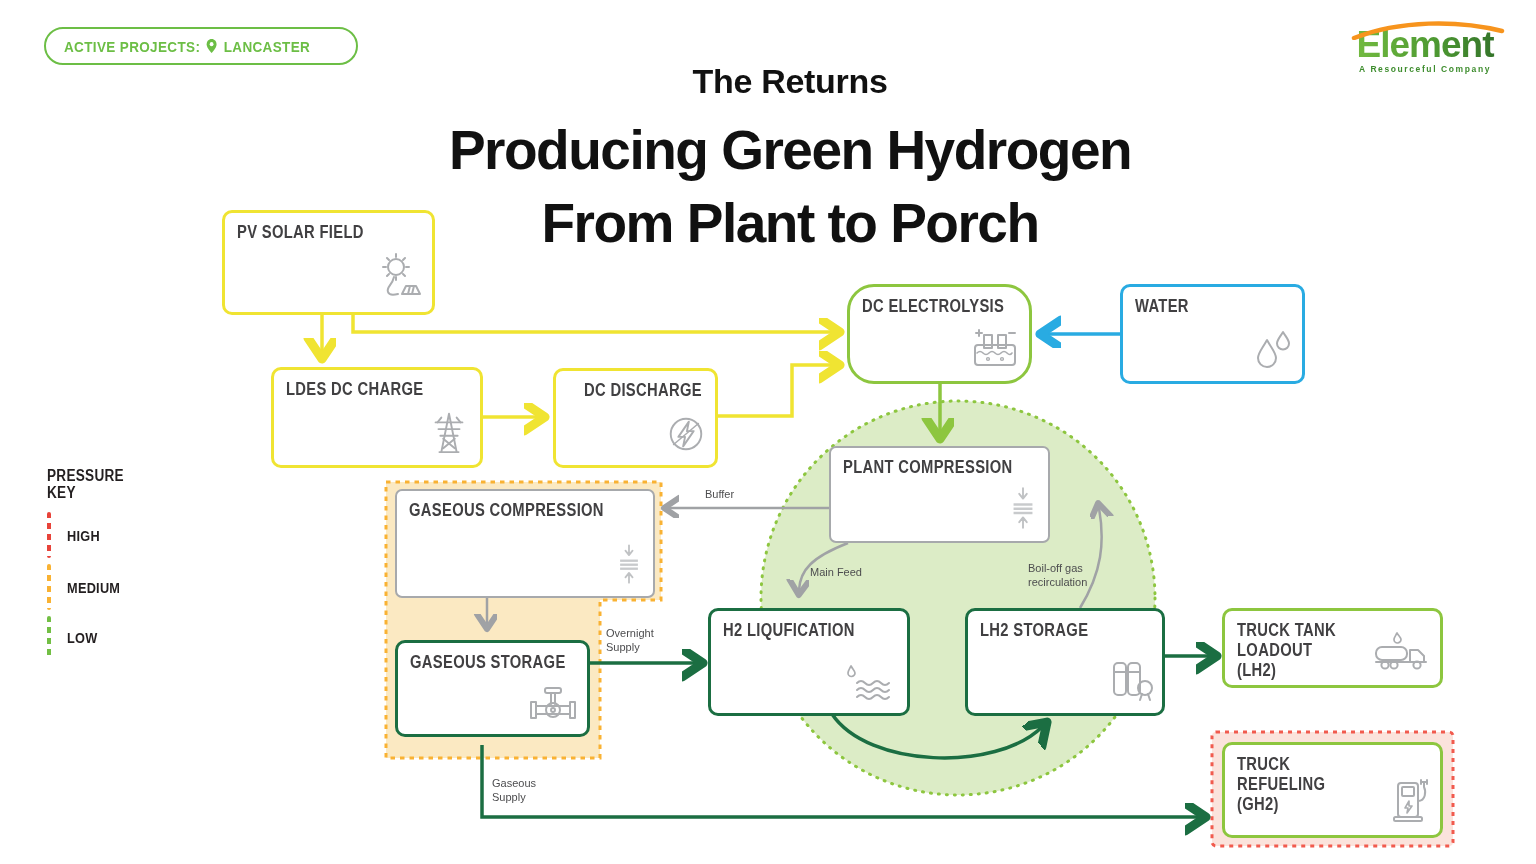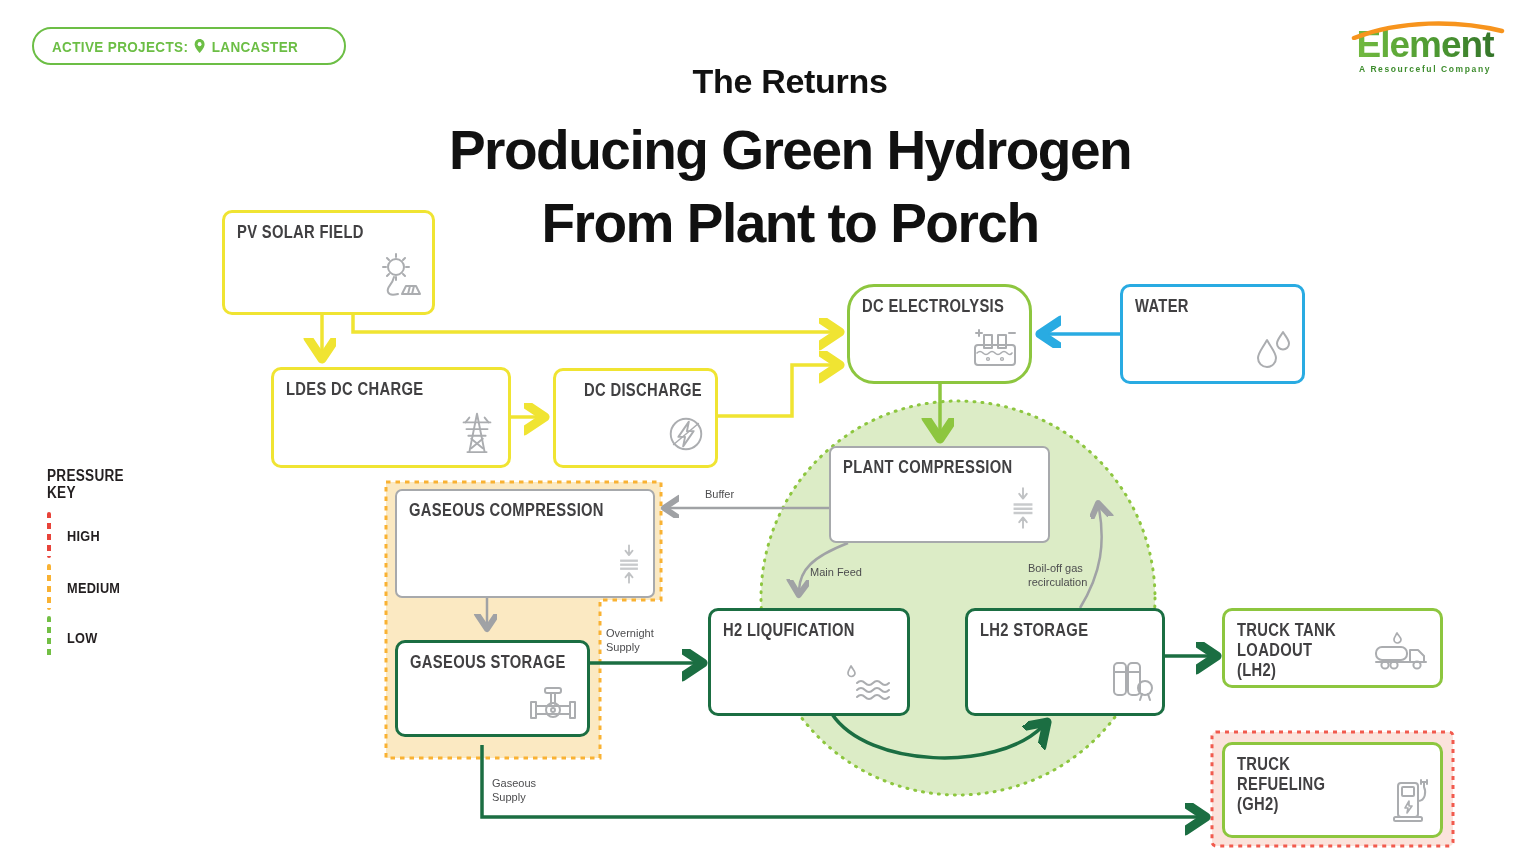--- a/index.html
+++ b/index.html
@@ -1,20 +1,20 @@
 <!DOCTYPE html>
 <html><head>
 <meta charset="utf-8">
 <style>
   html,body{margin:0;padding:0;background:#fff;}
   #stage{position:relative;width:1536px;height:864px;background:#fff;overflow:hidden;
          font-family:"Liberation Sans",sans-serif;color:#414042;}
   svg.layer{position:absolute;left:0;top:0;}
   
-  .badge{position:absolute;left:32px;top:27px;height:34px;display:flex;align-items:center;gap:6px;
+  .badge{position:absolute;left:44px;top:27px;height:34px;display:flex;align-items:center;gap:6px;
          border:2.5px solid #6CBE45;border-radius:20px;padding:0 18px;}
   .badge .btext{font-weight:700;font-size:15px;color:#6CBE45;letter-spacing:.4px;transform:scaleX(.9);transform-origin:0 50%;white-space:nowrap;display:flex;align-items:center;gap:6px;}
   .logo{position:absolute;right:26px;top:18px;width:170px;text-align:center;}
   .logo .word{font-weight:700;font-size:37px;line-height:1;letter-spacing:-1px;
               background:linear-gradient(90deg,#7AC143 0%,#4E9A32 55%,#2E6B28 100%);
               -webkit-background-clip:text;background-clip:text;color:transparent;}
   .logo .tag{font-size:8.5px;font-weight:700;color:#3E8D2E;letter-spacing:1.6px;margin-top:1px;}
   .hdr{position:absolute;left:44px;right:0;top:62px;text-align:center;color:#111;}
   .hdr .kick{font-size:34px;font-weight:700;letter-spacing:-.3px;}
   .hdr .t1{font-size:55px;font-weight:700;letter-spacing:-1.5px;line-height:1.0;margin-top:22px;}
@@ -141,21 +141,21 @@
     <span class="icon">
       <svg width="56" height="52" viewBox="0 0 56 52" fill="none" stroke="#ABADB0" stroke-width="2" stroke-linecap="round" stroke-linejoin="round">
         <circle cx="28" cy="17" r="8"></circle>
         <path d="M28,4 L28,7 M28,27 L28,30 M15,17 L18,17 M38,17 L41,17 M19,8 L21,10 M35,24 L37,26 M37,8 L35,10 M21,24 L19,26"></path>
         <path d="M26,27 C24,36 18,37 20,42 C21,45 26,45 30,44"></path>
         <path d="M34,44 L52,44 L48,36 L38,36 Z M42,36 L40,44 M46,36 L44,44"></path>
       </svg>
     </span>
   </div>
 
-  <div class="node yellow" style="left:271px;top:367px;width:240px;height:101px;">
+  <div class="node yellow" style="left:271px;top:367px;width:212px;height:101px;">
     <div class="nlabel">LDES DC CHARGE</div>
     <span class="icon">
       <svg width="46" height="48" viewBox="0 0 48 48" fill="none" stroke="#ABADB0" stroke-width="2" stroke-linecap="round" stroke-linejoin="round">
         <path d="M16,46 L24,6 L32,46"></path>
         <path d="M10,15 L38,15 M13,22 L35,22 M15,29 L33,29"></path>
         <path d="M12,15 L16,10 M36,15 L32,10"></path>
         <path d="M18,32 L30,42 M30,32 L18,42 M14,46 L34,46"></path>
       </svg>
     </span>
   </div>

